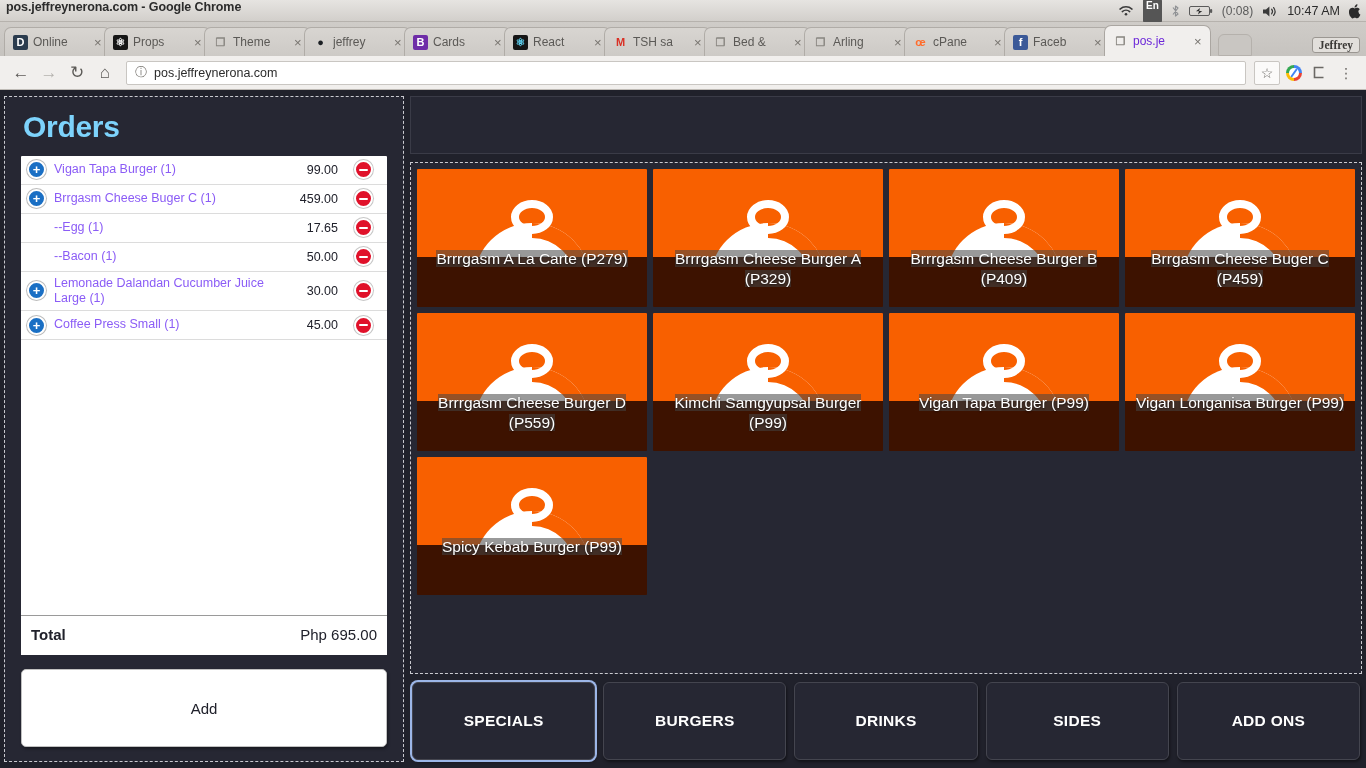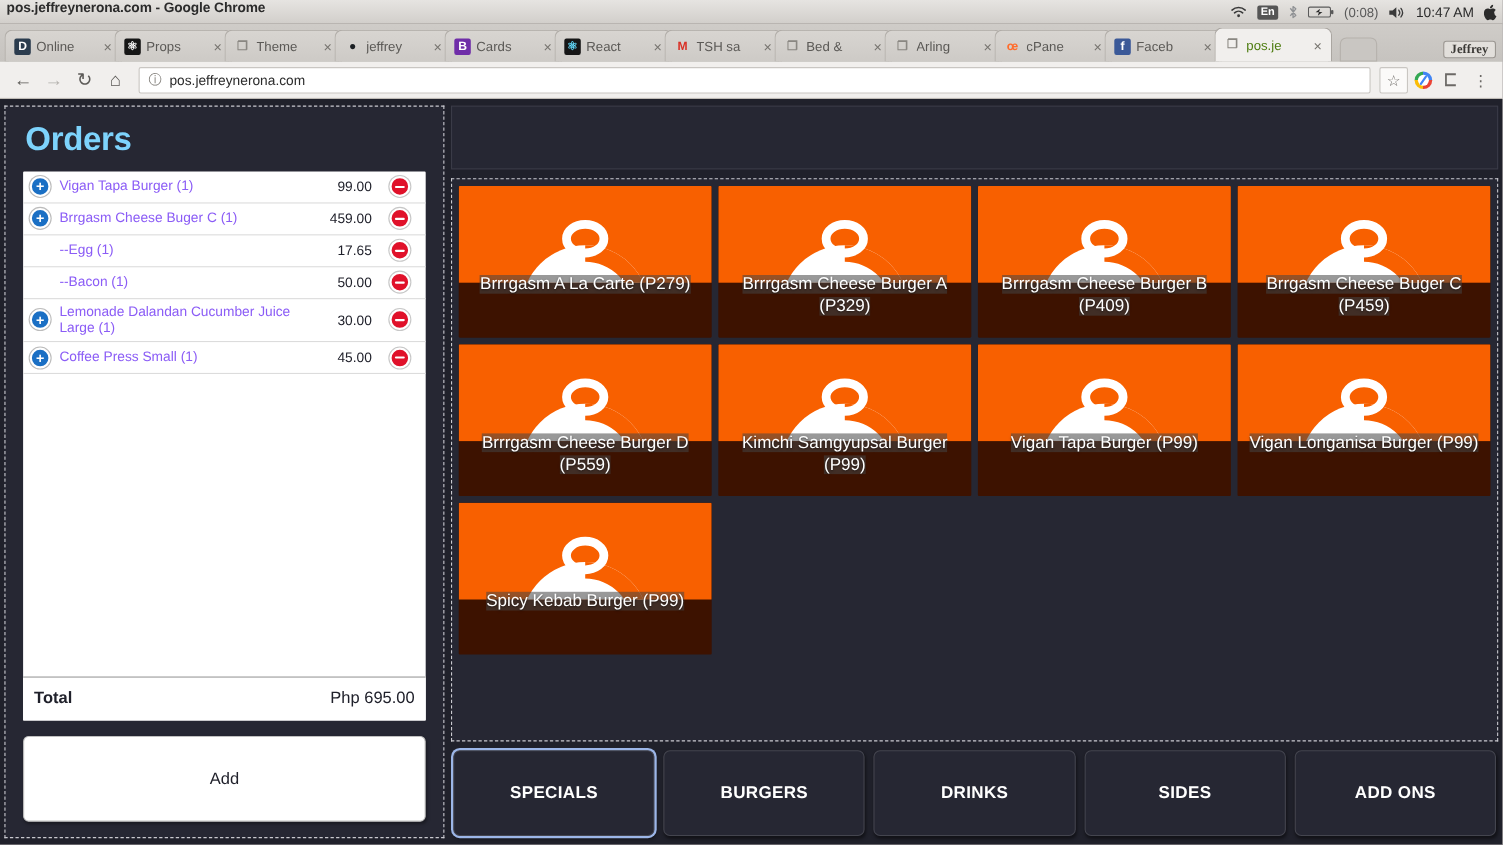--- a/index.html
+++ b/index.html
@@ -19,21 +19,21 @@
   }
   .titlebar-text {
     font-size: 12.5px; font-weight: bold; color: #2b2b2b;
     letter-spacing: -.1px;
   }
   .tray { position: absolute; right: 4px; top: 0; height: 22px;
           display: flex; align-items: center; gap: 9px; }
   .tray-item { display:flex; align-items:center; font-size: 12px; color:#3a3a3a; }
   .tray-lang {
     background:#555; color:#fff; font-size:10px; font-weight:bold;
-    padding: 1px 3px 1px 3px; border-radius:2px; line-height:1.1;
+    padding: 1px 3px 12px 3px; border-radius:2px; line-height:1.1;
   }
   .tray-time { font-size: 12.5px; color:#2b2b2b; }
   .tray-batt { font-size: 12px; color:#5a5a5a; }
 
   
   .tabstrip {
     height: 34px; width: 100%;
     background: linear-gradient(180deg,#cfccc8 0%,#c6c3bf 100%);
     display: flex; align-items: flex-end; position: relative;
     padding-left: 4px;
@@ -55,21 +55,21 @@
     width: 15px; height: 15px; flex: 0 0 15px;
     display:flex; align-items:center; justify-content:center;
     font-size: 11px; font-weight: bold; border-radius:2px; line-height:1;
   }
   .tab-title {
     font-size: 12px; color:#5b5956; white-space: nowrap;
     overflow: hidden; flex: 1 1 auto;
     -webkit-mask-image: linear-gradient(90deg,#000 72%,transparent 100%);
             mask-image: linear-gradient(90deg,#000 72%,transparent 100%);
   }
-  .tab.active .tab-title { color:#4d7c0f; }
+  .tab.active .tab-title { color:#6d28d9; }
   .tab-close { font-size: 13px; color:#77746f; flex:0 0 11px; line-height:1; }
   .tab-stub {
     width: 34px; height: 22px; background:#c9c6c2; border:1px solid #b5b1ac;
     border-radius:6px 6px 0 0; margin-left: 14px; margin-bottom:0;
   }
   .user-chip {
     position:absolute; right:6px; bottom:3px;
     border:1px solid #9b9792; border-radius:3px;
     background:#e2dfdb; padding:1px 6px; font-size:11.5px;
     font-weight:bold; color:#3b3936;

